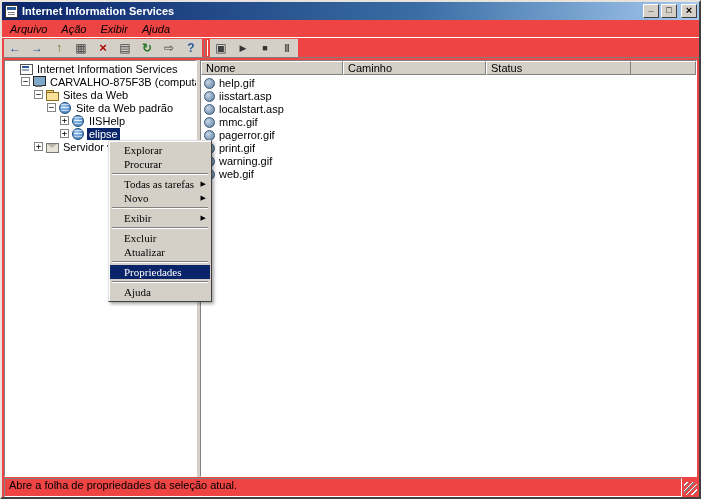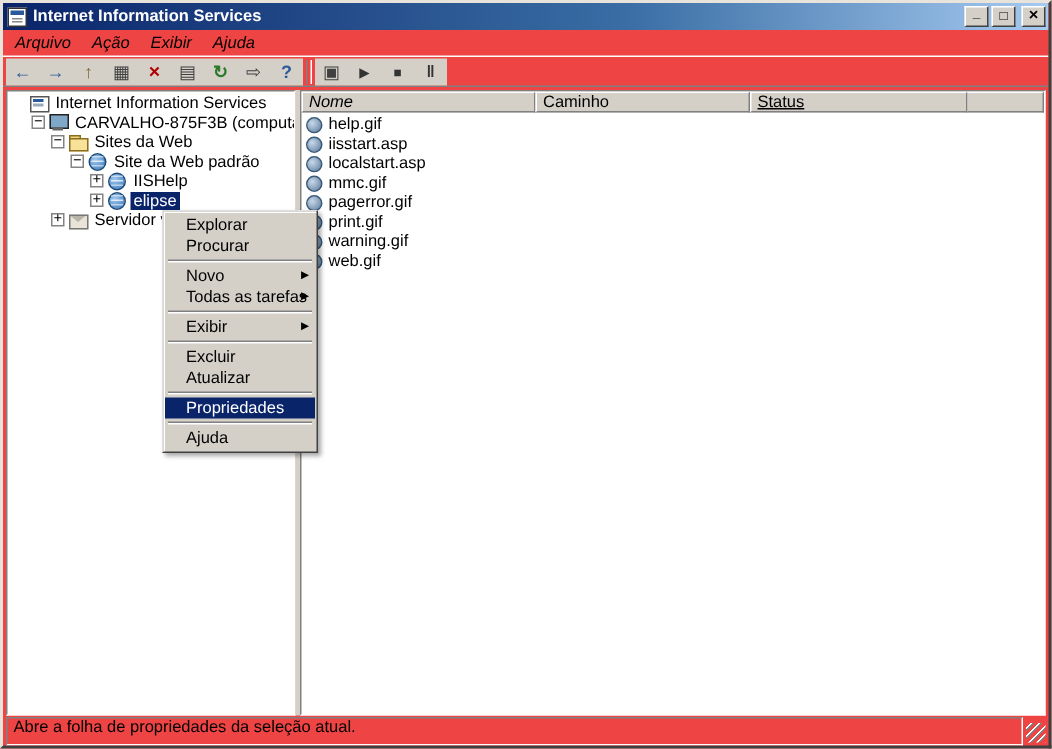--- a/index.html
+++ b/index.html
@@ -134,23 +134,23 @@
   .icon-smtp::after { content:""; position:absolute; left:1px; top:3px; width:0; height:0; border-left:5px solid transparent; border-right:5px solid transparent; border-top:4px solid #b8b4a8; }
 
   
   .list-header { height: 14px; flex: 0 0 14px; display: flex; }
   .lh-host { display: flex; }
   .header-cell {
     background:#d4d0c8; border:1px solid; border-color:#fff #808080 #808080 #fff;
     padding: 0 4px; line-height: 12px; white-space: nowrap; overflow:hidden;
     cursor: default;
   }
-  .header-cell:nth-of-type(1) { width:156px;font-style:italic; }
+  .header-cell:nth-of-type(1) { width:142px; }
   .header-cell:nth-of-type(2) { width:143px; }
-  .header-cell:nth-of-type(3) { width:145px;text-decoration:underline; }
+  .header-cell:nth-of-type(3) { width:145px; }
   .header-filler { flex:1; background:#d4d0c8; border:1px solid; border-color:#fff #808080 #808080 #fff; border-left:none; }
   .list-body { flex: 1; overflow: hidden; padding-top: 1px; }
   .list-row { height: 13px; width: 430px; display: flex; cursor: default; }
   .list-row.selected { background:#d4d0c8; }
   .cell { white-space: nowrap; overflow: hidden; line-height: 12px; }
   .name-cell { width: 142px; flex: 0 0 142px; display: flex; align-items: center; padding-left: 2px; }
   .caminho-cell { width: 143px; flex: 0 0 143px; padding: 0 4px; }
   .status-cell { width: 145px; flex: 0 0 145px; padding: 0 4px; }
   .licon { position: relative; width: 12px; height: 12px; flex: 0 0 12px; margin-right: 4px; }
   .icon-file::before { content:""; position:absolute; left:1px; top:1px; width:9px; height:9px; border-radius:50%; background:radial-gradient(circle at 35% 35%, #c8d8ea, #5a7a9a); border:1px solid #3a5a7a; }
@@ -160,21 +160,21 @@
   .context-menu {
     position: absolute; left: 106px; top: 138px; width: 104px; z-index: 10;
     background: #d4d0c8;
     border: 1px solid; border-color:#dfdfdf #404040 #404040 #dfdfdf;
     box-shadow: inset 1px 1px 0 #fff, 2px 2px 3px rgba(0,0,0,.35);
     padding: 2px 1px;
   }
   .cm-item {
     position: relative; height: 14px; line-height: 14px;
     padding-left: 14px; padding-right: 12px;
-    white-space: nowrap; cursor: default;
+    white-space: nowrap; cursor: default; font-family: Liberation Serif, serif;
   }
   .cm-item.highlighted { background:#0a246a; color:#fff; }
   .cm-item .cm-arrow { display:none; }
   .cm-item.has-submenu .cm-arrow {
     display:block; position:absolute; right:4px; top:0; line-height:14px; font-size:7px;
   }
   .cm-item.has-submenu .cm-arrow::before { content:"\25B6"; }
   .cm-item.t-separator {
     height: 2px; margin: 2px 2px; padding: 0;
     border-top: 1px solid #808080; border-bottom: 1px solid #fff;
@@ -452,30 +452,30 @@
         <div class="cm-item" data-name="menu-item-procurar">
           <span class="cm-label">Procurar</span>
           
         </div>
 
         <div class="cm-item t-separator" data-name="context-menu-item">
           
           
         </div>
 
+        <div class="cm-item has-submenu" data-name="menu-item-todas-as-tarefas">
+          <span class="cm-label">Todas as tarefas</span>
+          <span class="cm-arrow" data-name="submenu-arrow-icon"></span>
+        </div>
+
         <div class="cm-item has-submenu" data-name="menu-item-novo">
           <span class="cm-label">Novo</span>
           <span class="cm-arrow" data-name="submenu-arrow-icon"></span>
         </div>
 
-        <div class="cm-item has-submenu" data-name="menu-item-todas-as-tarefas">
-          <span class="cm-label">Todas as tarefas</span>
-          <span class="cm-arrow" data-name="submenu-arrow-icon"></span>
-        </div>
-
         <div class="cm-item t-separator" data-name="context-menu-item">
           
           
         </div>
 
         <div class="cm-item has-submenu" data-name="menu-item-exibir">
           <span class="cm-label">Exibir</span>
           <span class="cm-arrow" data-name="submenu-arrow-icon"></span>
         </div>
 

